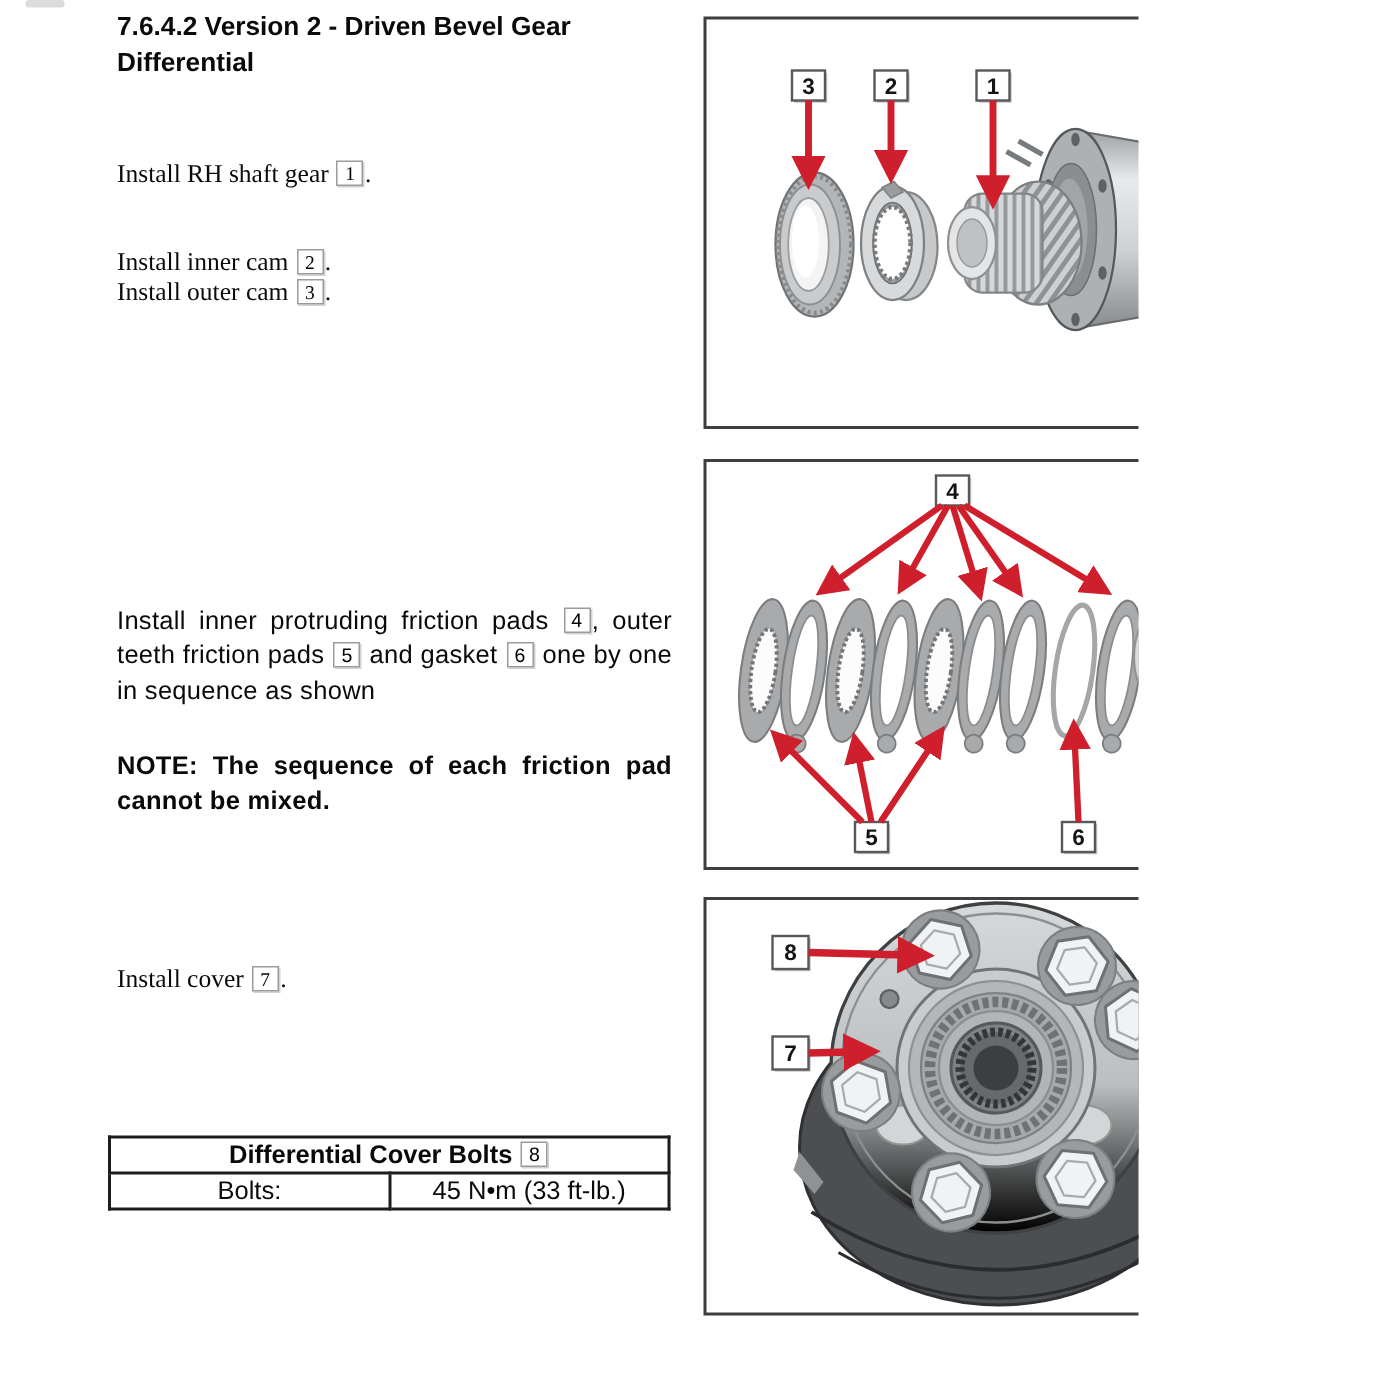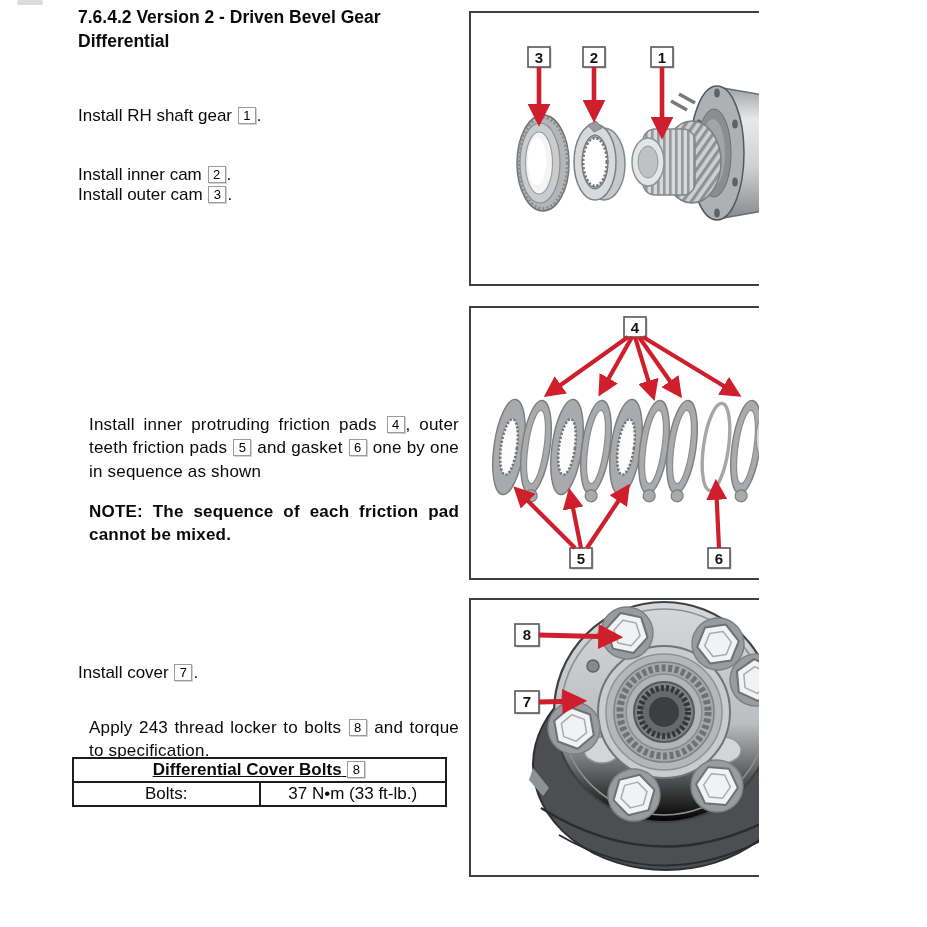--- a/index.html
+++ b/index.html
@@ -1,32 +1,32 @@
 <!DOCTYPE html>
 <html><head>
 <meta charset="utf-8">
 <style>
   html,body{margin:0;padding:0;background:#fff;}
   .page{position:relative;width:759px;height:927px;background:#ffffff;
         font-family:"Liberation Sans",sans-serif;color:#0a0a0a;overflow:hidden;}
   .smudge{position:absolute;left:17px;top:0;width:26px;height:5px;background:#dcdcdc;border-radius:2px;}
   .title{position:absolute;left:78px;top:6px;width:375px;margin:0;
          font-size:17.5px;line-height:23.5px;font-weight:bold;}
-  .step{position:absolute;left:78px;margin:0;font-size:17px;line-height:21px;white-space:nowrap;}
-  .para{position:absolute;left:78px;width:370px;margin:11px;font-size:17px;line-height:23.3px;
+  .step{position:absolute;left:78px;margin:0;font-size:17px;line-height:21px;white-space:nowrap;font-family:Liberation Serif, serif;}
+  .para{position:absolute;left:78px;width:370px;margin:0;font-size:17px;line-height:23.3px;
         text-align:justify;letter-spacing:.2px;}
   .bold{font-weight:bold;}
   .refbox{display:inline-block;min-width:10px;padding:0 3px;margin:0 1px;
           border:1.5px solid #9b9b9b;box-shadow:1px 1px 0 #d2d2d2;background:#fff;
           font-size:13px;line-height:15px;text-align:center;font-weight:400;
           vertical-align:1px;color:#000;letter-spacing:0;}
   .spec-table{position:absolute;left:72px;top:757px;width:375px;border-collapse:collapse;
               font-size:17px;table-layout:fixed;}
   .spec-table td{border:2px solid #1d1d1d;padding:0 2px;height:22px;text-align:center;vertical-align:middle;}
-  .spec-table .hdr{font-weight:bold;text-decoration:underline;}
+  .spec-table .hdr{font-weight:bold;}
   .fig{position:absolute;left:469px;width:369px;border:2px solid #3f3f41;background:#fff;box-sizing:border-box;}
   .fig svg{display:block;}
   .cnum{font-family:"Liberation Sans",sans-serif;font-size:15px;font-weight:bold;fill:#141414;text-anchor:middle;}
 </style>
 </head>
 <body>
 
 <div class="page">
 
   <div class="smudge"></div>
@@ -34,34 +34,33 @@
   <h1 class="title">7.6.4.2 Version 2 - Driven Bevel Gear Differential</h1>
 
   <p class="step" style="top:105px"><span>Install RH shaft gear </span><span class="refbox">1</span><span>.</span></p>
 
   <p class="step" style="top:164px"><span>Install inner cam </span><span class="refbox">2</span><span>.</span></p>
 
   <p class="step" style="top:184px"><span>Install outer cam </span><span class="refbox">3</span><span>.</span></p>
 
   <p class="para" style="top:402px"><span>Install inner protruding friction pads </span><span class="refbox">4</span><span>, outer teeth friction pads </span><span class="refbox">5</span><span> and gasket </span><span class="refbox">6</span><span> one by one in sequence as shown</span></p>
 
-  <p class="para bold" style="top:489px">NOTE: The sequence of each friction pad cannot be mixed.</p>
-
-  <p class="step" style="top:662px"><span>Install cover </span><span class="refbox">7</span><span>.</span></p>
-
-  <p class="para" style="top:705px"><span>Apply 243 thread locker to bolts </span><span class="refbox">8</span><span> and torque to specification.</span></p>
+  <p class="para bold" style="top:499px">NOTE: The sequence of each friction pad cannot be mixed.</p>
+
+  <p class="step" style="top:642px"><span>Install cover </span><span class="refbox">7</span><span>.</span></p>
+
 
   <table class="spec-table">
     <tbody>
         <tr>
       <td colspan="2" class="hdr"><span>Differential Cover Bolts</span> <span class="refbox">8</span></td>
     </tr>
     <tr>
       <td style="width:165px">Bolts:</td>
-      <td>37 N•m (33 ft-lb.)</td>
+      <td>45 N•m (33 ft-lb.)</td>
     </tr>
   </tbody>
     </table>
 
   <div class="fig" style="top:11px;height:275px">
     <svg width="365" height="271" viewBox="0 0 365 271">
       <defs>
         <marker id="ah1" markerWidth="5" markerHeight="5" viewBox="0 0 10 10" refX="7.5" refY="5" orient="auto">
           <path d="M0,0L10,5L0,10Z" fill="#cf1f2c"></path>
         </marker>

